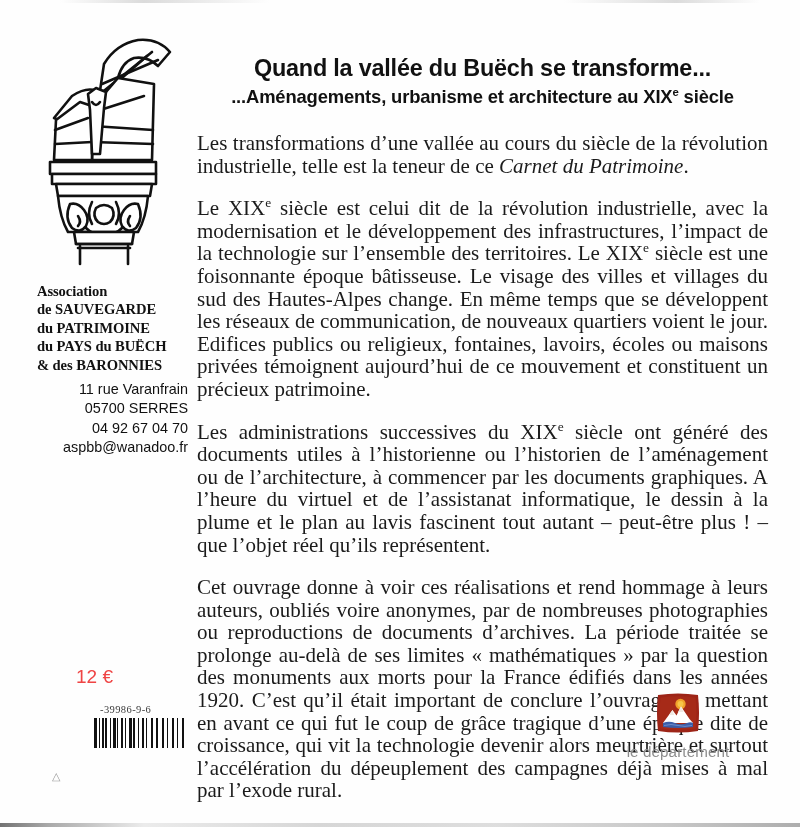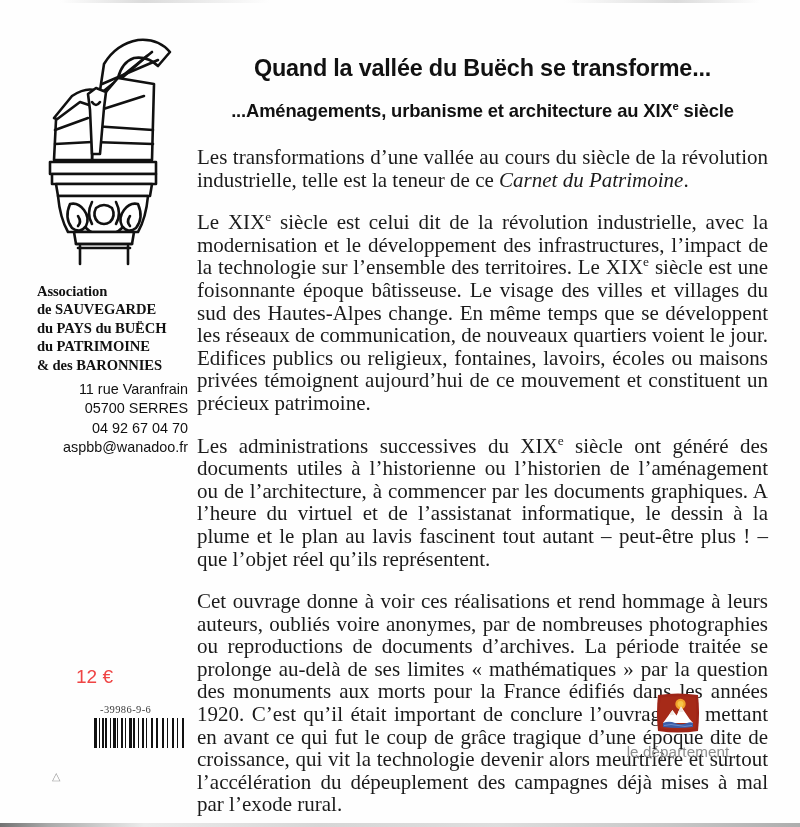--- a/index.html
+++ b/index.html
@@ -165,21 +165,21 @@
     font-size: 23.4px;
     font-weight: bold;
     line-height: 29px;
     letter-spacing: -0.2px;
   }
   .title-sub {
     font-size: 18.4px;
     font-weight: bold;
     line-height: 25px;
     letter-spacing: -0.15px;
-    margin-top: 15px;
+    margin-top: 1px;
   }
   .title-sub sup,
   .title-main sup {
     font-size: 0.62em;
     vertical-align: super;
     line-height: 0;
   }
 
   .body-text {
     margin-top: 23px;
@@ -287,22 +287,22 @@
           <path d="M46 214 L46 232"></path>
           <path d="M94 214 L94 232"></path>
           <path d="M44 216 L96 216"></path>
         </g>
       </svg>
     </div>
 
     <div class="assoc-name">
       <div>Association</div>
       <div>de SAUVEGARDE</div>
+      <div>du PATRIMOINE</div>
       <div>du PAYS du BUËCH</div>
-      <div>du PATRIMOINE</div>
       <div>&amp; des BARONNIES</div>
     </div>
 
     <div class="assoc-address">
       <div>11 rue Varanfrain</div>
       <div>05700 SERRES</div>
       <div>04 92 67 04 70</div>
       <div>aspbb@wanadoo.fr</div>
     </div>
 

